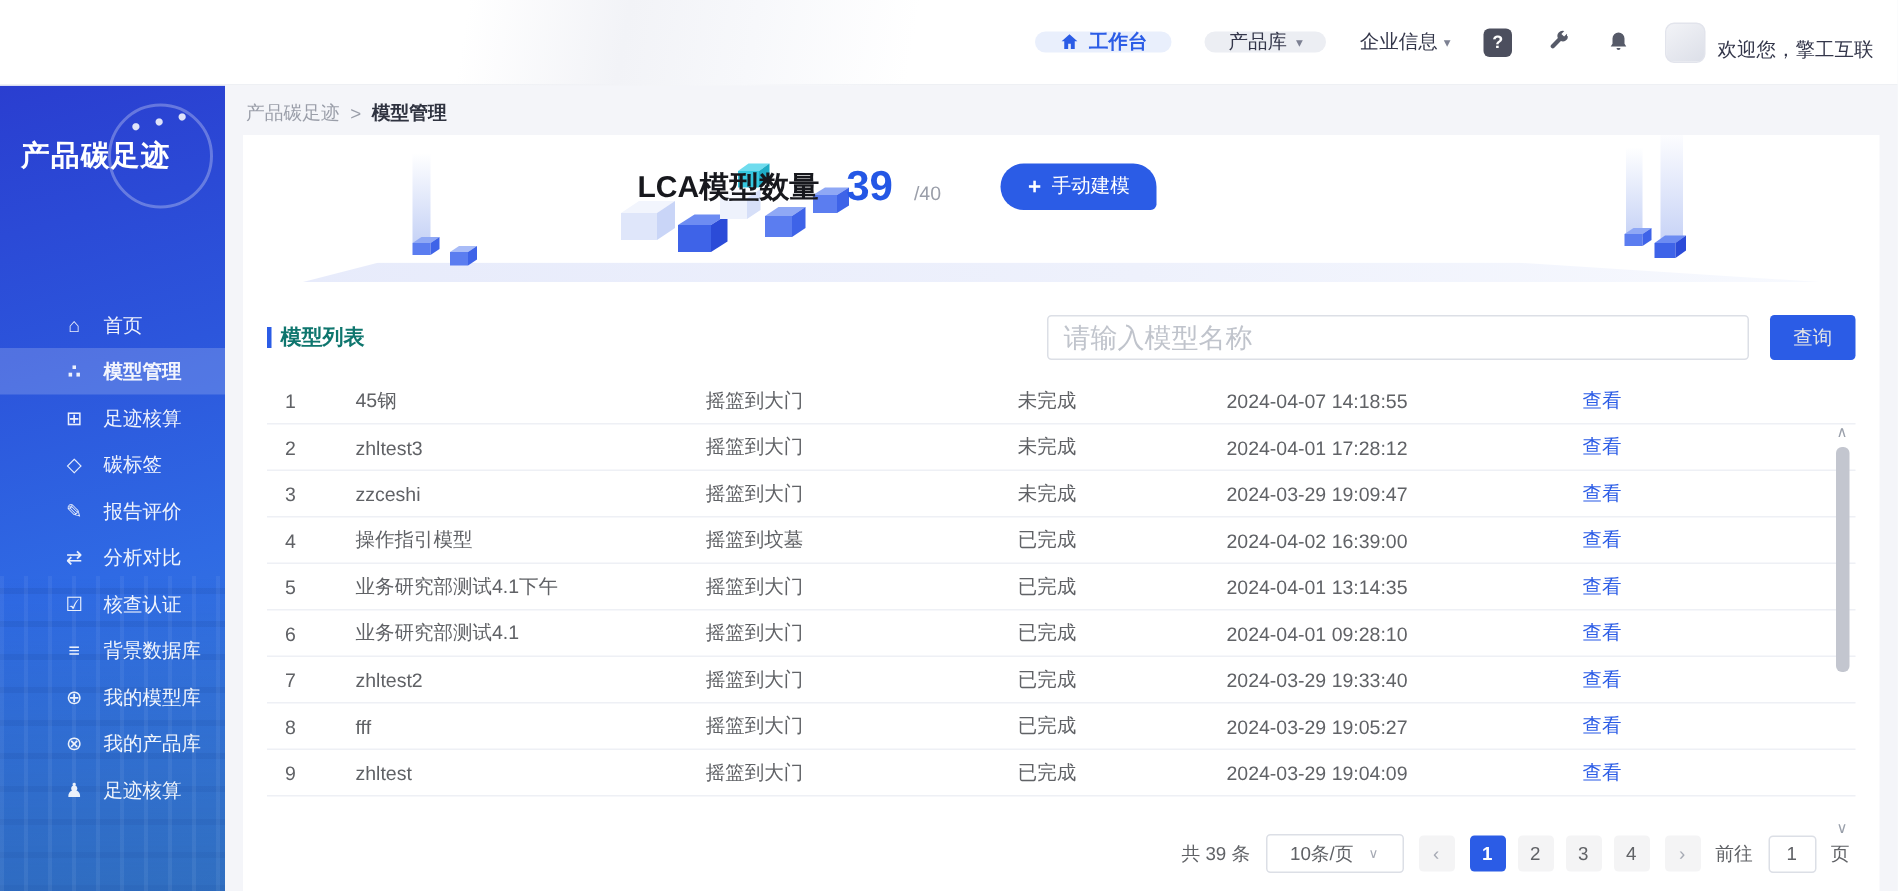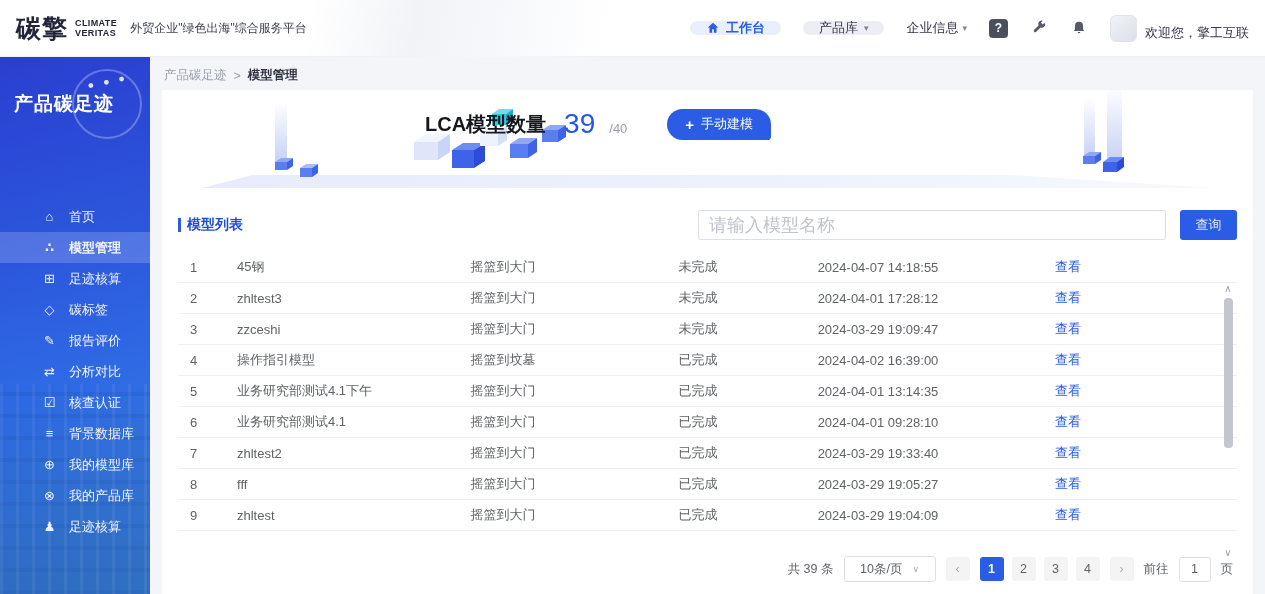--- a/index.html
+++ b/index.html
@@ -47,30 +47,30 @@
   .card { position:absolute; left:12px; right:12px; top:33px; bottom:0; background:#fff; }
 
   
   .banner { position:relative; height:102px; overflow:hidden; }
   .fade-col { position:absolute; background:linear-gradient(180deg, rgba(185,200,245,0) 0%, #c6d2f6 100%); }
   .platform { position:absolute; left:40px; right:40px; bottom:4px; height:13px;
     background:linear-gradient(90deg,#e7ebfb,#eef1fc 55%,#f7f9fe);
     clip-path:polygon(0 100%, 5% 0, 80% 0, 100% 100%); }
   .banner-inner { position:absolute; left:255px; top:18px; display:flex; align-items:center; gap:14px; }
   .banner-title { font-size:20px; font-weight:bold; color:#17181d; margin-left:8px; }
-  .banner-count { font-size:28px; font-weight:normal; color:#2457e5; margin-left:4px; }
+  .banner-count { font-size:28px; font-weight:bold; color:#2457e5; margin-left:4px; }
   .banner-total { font-size:13px; color:#9a9ea9; align-self:flex-end; margin-bottom:4px; }
   .create-btn { margin-left:26px; height:31px; padding:0 18px; background:#2b5ce6; color:#fff; font-size:13px; border:none;
     border-radius:16px 16px 4px 16px; display:flex; align-items:center; gap:7px; cursor:pointer; }
   .create-plus { font-size:15px; font-weight:bold; }
 
   
   .list-head { display:flex; align-items:center; margin:18px 16px 12px 16px; }
   .sec-bar { width:3px; height:14px; background:#2b5ce6; margin-right:6px; }
-  .sec-title { font-size:14px; font-weight:bold; color:#1d4ed8; }
+  .sec-title { font-size:14px; font-weight:bold; color:#0f766e; }
   .search-input { margin-left:auto; width:468px; height:30px; border:1px solid #dcdfe6; border-radius:3px; padding:0 10px; font-size:18px; color:#333; outline:none; }
   .search-input::placeholder { color:#c0c4cc; }
   .search-btn { margin-left:14px; width:57px; height:30px; background:#2b5ce6; color:#e5e5e5; border:none; border-radius:3px; font-size:13px; cursor:pointer; }
 
   
   .table { margin:0 16px; position:relative; }
   .trow, .thead { display:flex; align-items:center; }
   .thead { height:28px; background:#f2f3f5; font-size:13px; font-weight:bold; color:#33364a; }
   .trow { height:31px; font-size:13px; color:#606266; border-bottom:1px solid #eef0f5; }
   .c { padding:0 4px; white-space:nowrap; overflow:hidden; }
@@ -98,27 +98,20 @@
   .pg-arrow { background:#f4f4f5; color:#a6aab4; }
   .pg-pages { display:flex; gap:8px; align-items:center; }
   .goto-input { width:32px; height:25px; border:1px solid #dcdfe6; border-radius:3px; text-align:center; font-size:12.5px; color:#606266; outline:none; }
 
   svg { display:block; }
 </style>
 </head>
 <body>
 
 <div class="topbar">
-  <div class="logo-wrap">
-    <span class="logo-cn">碳擎</span>
-    <span class="logo-en">
-      <span>CLIMATE</span><br><span>VERITAS</span>
-    </span>
-    <span class="tagline">外贸企业"绿色出海"综合服务平台</span>
-  </div>
   <div class="top-nav">
     <div class="pill pill-active">
       <span class="tool-icon" style="width:14px;height:14px;">
         <svg viewBox="0 0 24 24" width="14" height="14">
             <path d="M12 3l9 8h-3v9h-4.5v-6h-3v6H6v-9H3z" fill="#2b5ce6"></path>
           </svg>
       </span>
       <span>工作台</span>
     </div>
     <div class="pill pill-plain">

